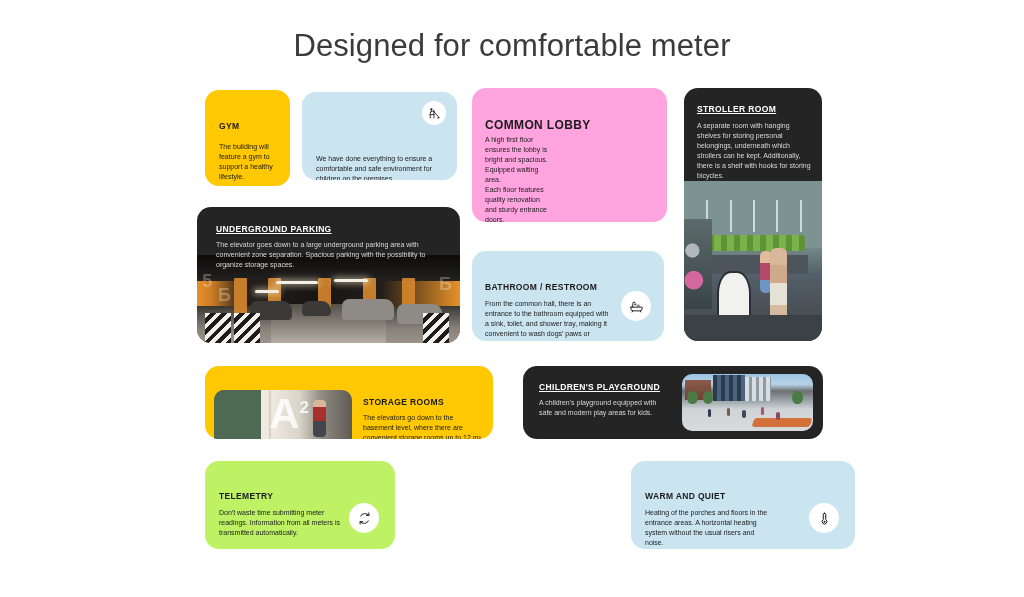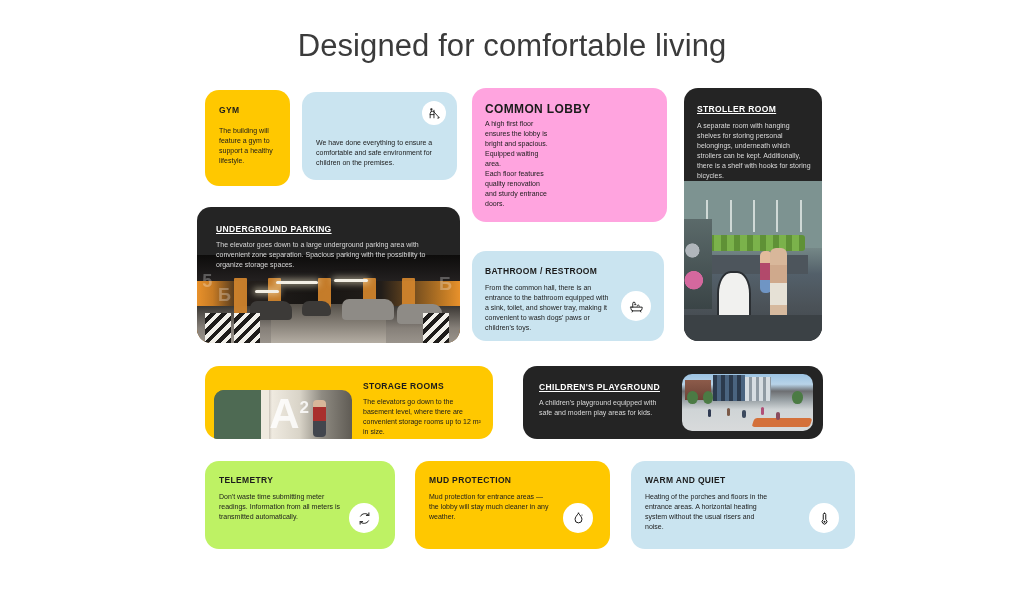--- a/index.html
+++ b/index.html
@@ -47,21 +47,21 @@
   .card .body {
     line-height: 1.42;
   }
 
   .c-yellow { background: #FFC800; }
   .c-blue   { background: #CAE4F0; }
   .c-pink   { background: #FFA4DF; }
   .c-pink2  { background: #bef264; }
   .c-dark   { background: #242424; }
 
-  .t-dark  { color: #1b1b1b; }
+  .t-dark  { color: #1b1b1b; margin-top: 16px; }
   .t-light { color: #ffffff; text-decoration: underline; }
   .t-lightdim { color: #d9d9d9; }
 
   
   .icon-bubble {
     position: absolute;
     background: #ffffff;
     border-radius: 50%;
     display: flex;
     align-items: center;
@@ -170,21 +170,21 @@
   .ph-play .tree { position:absolute; top:30%; width:8%; height:22%; background:#4b7b44; border-radius:50%; }
   .ph-play .path { position:absolute; left:54%; bottom:6%; width:44%; height:16%;
     background:#d4703a; border-radius:3px; transform: skewX(-18deg); }
   .ph-play .ped { position:absolute; width:2.5%; height:14%; border-radius:2px; }
 </style>
 </head>
 <body>
 
 <div class="page">
 
-  <div class="page-title">Designed for comfortable living</div>
+  <div class="page-title">Designed for comfortable meter</div>
 
   <div class="card c-yellow" style="left:205px; top:90px; width:85px; height:96px;">
     <div class="title t-dark" style="position:absolute; left:14px; top:15px; font-size:8.5px;">GYM</div>
     <div class="body t-dark" style="position:absolute; left:14px; top:36px; width:62px; font-size:7px;">The building will feature a gym to support a healthy lifestyle.</div>
   </div>
 
   <div class="card c-blue" style="left:302px; top:92px; width:155px; height:88px;">
     <div class="body t-dark" style="position:absolute; left:14px; top:46px; width:128px; font-size:7px;">We have done everything to ensure a comfortable and safe environment for children on the premises.</div>
     <div class="icon-bubble" style="right:11px; top:9px; width:24px; height:24px;">
       <svg width="13" height="13" viewBox="0 0 24 24" fill="none" stroke="#1b1b1b" stroke-width="1.6" stroke-linecap="round" stroke-linejoin="round">
@@ -312,30 +312,20 @@
     <div class="icon-bubble" style="right:16px; top:42px; width:30px; height:30px;">
       <svg width="15" height="15" viewBox="0 0 24 24" fill="none" stroke="#1b1b1b" stroke-width="1.6" stroke-linecap="round" stroke-linejoin="round">
         <path d="M19 7a8 8 0 0 0-13.4 1.2"></path>
         <path d="M5 17a8 8 0 0 0 13.4-1.2"></path>
         <path d="M19 3v4h-4"></path>
         <path d="M5 21v-4h4"></path>
       </svg>
     </div>
   </div>
 
-  <div class="card c-yellow" style="left:415px; top:461px; width:195px; height:88px;">
-    <div class="title t-dark" style="position:absolute; left:14px; top:14px; font-size:8.5px;">MUD PROTECTION</div>
-    <div class="body t-dark" style="position:absolute; left:14px; top:31px; width:124px; font-size:7px;">Mud protection for entrance areas — the lobby will stay much cleaner in any weather.</div>
-    <div class="icon-bubble" style="right:17px; top:42px; width:30px; height:30px;">
-      <svg width="15" height="15" viewBox="0 0 24 24" fill="none" stroke="#1b1b1b" stroke-width="1.6" stroke-linecap="round" stroke-linejoin="round">
-        <path d="M12 3.5c3 4 5.5 6.8 5.5 9.8A5.5 5.5 0 0 1 12 19a5.5 5.5 0 0 1-5.5-5.7c0-3 2.5-5.8 5.5-9.8z"></path>
-        <circle cx="17.6" cy="6.4" r=".9" fill="#1b1b1b" stroke="none"></circle>
-      </svg>
-    </div>
-  </div>
 
   <div class="card c-blue" style="left:631px; top:461px; width:224px; height:88px;">
     <div class="title t-dark" style="position:absolute; left:14px; top:14px; font-size:8.5px;">WARM AND QUIET</div>
     <div class="body t-dark" style="position:absolute; left:14px; top:31px; width:126px; font-size:7px;">Heating of the porches and floors in the entrance areas. A horizontal heating system without the usual risers and noise.</div>
     <div class="icon-bubble" style="right:16px; top:42px; width:30px; height:30px;">
       <svg width="15" height="15" viewBox="0 0 24 24" fill="none" stroke="#1b1b1b" stroke-width="1.6" stroke-linecap="round" stroke-linejoin="round">
         <path d="M12 3.5a2 2 0 0 1 2 2v8.3a3.8 3.8 0 1 1-4 0V5.5a2 2 0 0 1 2-2z"></path>
         <circle cx="12" cy="17.3" r="1.6" fill="#1b1b1b" stroke="none"></circle>
       </svg>
     </div>

